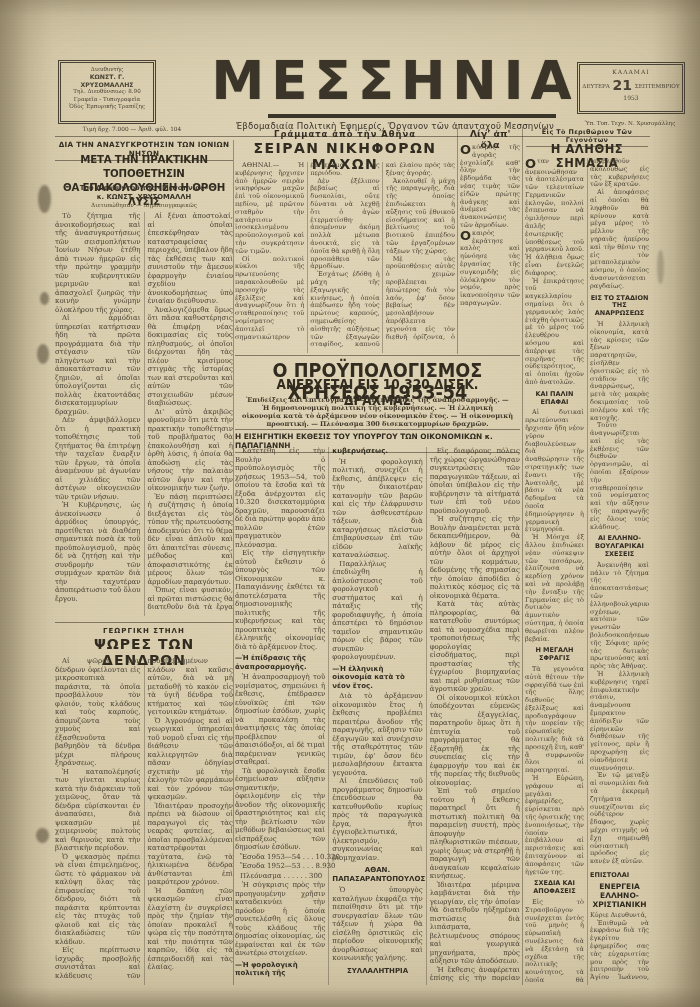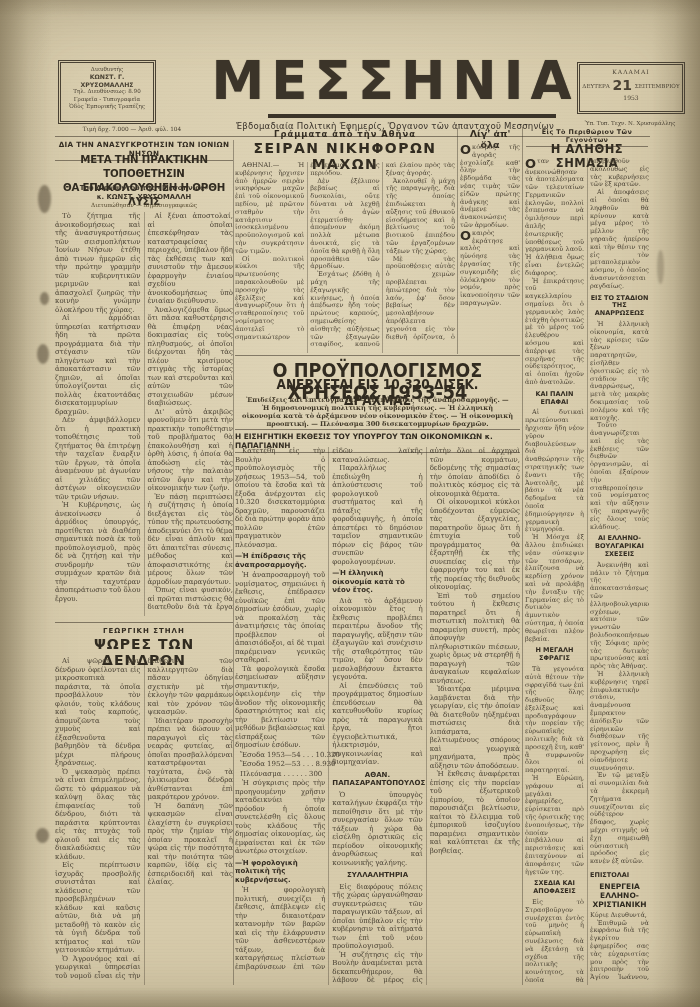--- a/index.html
+++ b/index.html
@@ -164,20 +164,21 @@
       </div>
   </section>
 
   <div class="abs hdiv1"></div>
 
   <section>
     <div class="abs kicker agri-kicker">ΓΕΩΡΓΙΚΗ ΣΤΗΛΗ</div>
     <div class="abs hl agri-hl">ΨΩΡΕΣ ΤΩΝ ΔΕΝΔΡΩΝ</div>
     <div class="abs body-block cols2 agri-body">
         <p class="bp">Αἱ ψῶραι τῶν δένδρων ὀφείλονται εἰς μικροσκοπικὰ παράσιτα, τὰ ὁποῖα προσβάλλουν τὸν φλοιόν, τοὺς κλάδους καὶ τοὺς καρπούς, ἀπομυζῶντα τοὺς χυμοὺς καὶ ἐξασθενοῦντα βαθμηδὸν τὰ δένδρα μέχρι πλήρους ξηράνσεως.</p>
+        <p class="bp">Ἡ καταπολέμησίς των γίνεται κυρίως κατὰ τὴν διάρκειαν τοῦ χειμῶνος, ὅταν τὰ δένδρα εὑρίσκονται ἐν ἀναπαύσει, διὰ ψεκασμῶν μὲ χειμερινοὺς πολτοὺς καὶ θερινοὺς κατὰ τὴν βλαστικὴν περίοδον.</p>
         <p class="bp">Ὁ ψεκασμὸς πρέπει νὰ εἶναι ἐπιμελημένος, ὥστε τὸ φάρμακον νὰ καλύψῃ ὅλας τὰς ἐπιφανείας τοῦ δένδρου, διότι τὰ παράσιτα κρύπτονται εἰς τὰς πτυχὰς τοῦ φλοιοῦ καὶ εἰς τὰς διακλαδώσεις τῶν κλάδων.</p>
         <p class="bp">Εἰς περίπτωσιν ἰσχυρᾶς προσβολῆς συνιστᾶται καὶ κλάδευσις τῶν προσβεβλημένων κλάδων καὶ καῦσις αὐτῶν, διὰ νὰ μὴ μεταδοθῇ τὸ κακὸν εἰς τὰ ὑγιῆ δένδρα τοῦ κτήματος καὶ τῶν γειτονικῶν κτημάτων.</p>
         <p class="bp">Ὁ Ἀγρονόμος καὶ αἱ γεωργικαὶ ὑπηρεσίαι τοῦ νομοῦ εἶναι εἰς τὴν διάθεσιν τῶν καλλιεργητῶν διὰ πᾶσαν ὁδηγίαν σχετικὴν μὲ τὴν ἐκλογὴν τῶν φαρμάκων καὶ τὸν χρόνον τῶν ψεκασμῶν.</p>
         <p class="bp">Ἰδιαιτέραν προσοχὴν πρέπει νὰ δώσουν οἱ παραγωγοὶ εἰς τὰς νεαρὰς φυτείας, αἱ ὁποῖαι προσβαλλόμεναι καταστρέφονται ταχύτατα, ἐνῷ τὰ ἡλικιωμένα δένδρα ἀνθίστανται ἐπὶ μακρότερον χρόνον.</p>
         <p class="bp">Ἡ δαπάνη τῶν ψεκασμῶν εἶναι ἐλαχίστη ἐν συγκρίσει πρὸς τὴν ζημίαν τὴν ὁποίαν προκαλεῖ ἡ ψώρα εἰς τὴν ποσότητα καὶ τὴν ποιότητα τῶν καρπῶν, ἰδίᾳ εἰς τὰ ἑσπεριδοειδῆ καὶ τὰς ἐλαίας.</p>
       </div>
   </section>
 
   <section>
     <div class="abs kicker ath-kicker">Γράμματα ἀπὸ τὴν Ἀθήνα</div>
@@ -201,38 +202,40 @@
   </section>
 
   <div class="abs hdiv2"></div>
   <section>
     <div class="abs hl bud-hl1"><span class="cond" style="display:inline-block">Ο ΠΡΟΫΠΟΛΟΓΙΣΜΟΣ ΧΡΗΣΕΩΣ 1953-54</span></div>
     <div class="abs hl bud-hl2"><span class="cond" style="display:inline-block;transform:scaleX(.9)">ΑΝΕΡΧΕΤΑΙ ΕΙΣ 10.320 ΔΙΣΕΚ. ΔΡΑΧΜΑΣ</span></div>
     <div class="abs bud-deck">Ἐπιδείξεις καὶ ἐπιτεύγματα. — Ἡ ἐπίδρασις τῆς ἀναπροσαρμογῆς. — Ἡ δημοσιονομικὴ πολιτικὴ τῆς κυβερνήσεως. — Ἡ ἑλληνικὴ οἰκονομία κατὰ τὸ ἀρξάμενον νέον οἰκονομικὸν ἔτος. — Ἡ οἰκονομικὴ προοπτική. — Πλεόνασμα 300 δισεκατομμυρίων δραχμῶν.</div>
     <div class="abs bud-subband">Η ΕΙΣΗΓΗΤΙΚΗ ΕΚΘΕΣΙΣ ΤΟΥ ΥΠΟΥΡΓΟΥ ΤΩΝ ΟΙΚΟΝΟΜΙΚΩΝ κ. ΠΑΠΑΓΙΑΝΝΗ</div>
     <div class="abs body-block cols3 bud-body" style="column-gap:7px">
         <p class="bp">Κατετέθη εἰς τὴν Βουλὴν ὁ προϋπολογισμὸς τῆς χρήσεως 1953—54, τοῦ ὁποίου τὰ ἔσοδα καὶ τὰ ἔξοδα ἀνέρχονται εἰς 10.320 δισεκατομμύρια δραχμῶν, παρουσιάζει δὲ διὰ πρώτην φορὰν ἀπὸ πολλῶν ἐτῶν πραγματικὸν πλεόνασμα.</p>
+        <p class="bp">Εἰς τὴν εἰσηγητικὴν αὐτοῦ ἔκθεσιν ὁ ὑπουργὸς τῶν Οἰκονομικῶν κ. Παπαγιάννης ἐκθέτει τὰ ἀποτελέσματα τῆς δημοσιονομικῆς πολιτικῆς τῆς κυβερνήσεως καὶ τὰς προοπτικὰς τῆς ἑλληνικῆς οἰκονομίας διὰ τὸ ἀρξάμενον ἔτος.</p>
         <p class="bp sub">—Ἡ ἐπίδρασις τῆς ἀναπροσαρμογῆς.</p>
         <p class="bp">Ἡ ἀναπροσαρμογὴ τοῦ νομίσματος, σημειώνει ἡ ἔκθεσις, ἐπέδρασεν εὐνοϊκῶς ἐπὶ τῶν δημοσίων ἐσόδων, χωρὶς νὰ προκαλέσῃ τὰς ἀνατιμήσεις τὰς ὁποίας προέβλεπον οἱ ἀπαισιόδοξοι, αἱ δὲ τιμαὶ παρέμειναν γενικῶς σταθεραί.</p>
         <p class="bp">Τὰ φορολογικὰ ἔσοδα ἐσημείωσαν αὔξησιν σημαντικήν, ὀφειλομένην εἰς τὴν ἄνοδον τῆς οἰκονομικῆς δραστηριότητος καὶ εἰς τὴν βελτίωσιν τῶν μεθόδων βεβαιώσεως καὶ εἰσπράξεως τῶν δημοσίων ἐσόδων.</p>
         <p class="bp num">Ἔσοδα 1953—54 . . . 10.320</p>
         <p class="bp num">Ἔσοδα 1952—53 . . . 8.930</p>
         <p class="bp num">Πλεόνασμα . . . . . . 300</p>
         <p class="bp">Ἡ σύγκρισις πρὸς τὴν προηγουμένην χρῆσιν καταδεικνύει τὴν πρόοδον ἡ ὁποία συνετελέσθη εἰς ὅλους τοὺς κλάδους τῆς δημοσίας οἰκονομίας, ὡς ἐμφαίνεται καὶ ἐκ τῶν ἀνωτέρω στοιχείων.</p>
         <p class="bp sub">—Ἡ φορολογικὴ πολιτικὴ τῆς κυβερνήσεως.</p>
         <p class="bp">Ἡ φορολογικὴ πολιτική, συνεχίζει ἡ ἔκθεσις, ἀπέβλεψεν εἰς τὴν δικαιοτέραν κατανομὴν τῶν βαρῶν καὶ εἰς τὴν ἐλάφρυνσιν τῶν ἀσθενεστέρων τάξεων, διὰ καταργήσεως πλείστων ἐπιβαρύνσεων ἐπὶ τῶν εἰδῶν λαϊκῆς καταναλώσεως.</p>
         <p class="bp">Παραλλήλως ἐπεδιώχθη ἡ ἁπλούστευσις τοῦ φορολογικοῦ συστήματος καὶ ἡ πάταξις τῆς φοροδιαφυγῆς, ἡ ὁποία ἀπεστέρει τὸ δημόσιον ταμεῖον σημαντικῶν πόρων εἰς βάρος τῶν συνεπῶν φορολογουμένων.</p>
         <p class="bp sub">—Ἡ ἑλληνικὴ οἰκονομία κατὰ τὸ νέον ἔτος.</p>
         <p class="bp">Διὰ τὸ ἀρξάμενον οἰκονομικὸν ἔτος ἡ ἔκθεσις προβλέπει περαιτέρω ἄνοδον τῆς παραγωγῆς, αὔξησιν τῶν ἐξαγωγῶν καὶ συνέχισιν τῆς σταθερότητος τῶν τιμῶν, ἐφ' ὅσον δὲν μεσολαβήσουν ἔκτακτα γεγονότα.</p>
         <p class="bp">Αἱ ἐπενδύσεις τοῦ προγράμματος δημοσίων ἐπενδύσεων θὰ κατευθυνθοῦν κυρίως πρὸς τὰ παραγωγικὰ ἔργα, ἤτοι ἐγγειοβελτιωτικά, ἠλεκτρισμόν, συγκοινωνίας καὶ βιομηχανίαν.</p>
         <p class="bp subc">ΑΘΑΝ. ΠΑΠΑΣΑΡΑΝΤΟΠΟΥΛΟΣ</p>
         <p class="bp">Ὁ ὑπουργὸς καταλήγων ἐκφράζει τὴν πεποίθησιν ὅτι μὲ τὴν συνεργασίαν ὅλων τῶν τάξεων ἡ χώρα θὰ εἰσέλθῃ ὁριστικῶς εἰς περίοδον οἰκονομικῆς ἀνορθώσεως καὶ κοινωνικῆς γαλήνης.</p>
         <p class="bp subc">ΣΥΛΛΑΛΗΤΗΡΙΑ</p>
         <p class="bp">Εἰς διαφόρους πόλεις τῆς χώρας ὠργανώθησαν συγκεντρώσεις τῶν παραγωγικῶν τάξεων, αἱ ὁποῖαι ὑπέβαλον εἰς τὴν κυβέρνησιν τὰ αἰτήματά των ἐπὶ τοῦ νέου προϋπολογισμοῦ.</p>
         <p class="bp">Ἡ συζήτησις εἰς τὴν Βουλὴν ἀναμένεται μετὰ δεκαπενθήμερον, θὰ λάβουν δὲ μέρος εἰς αὐτὴν ὅλοι οἱ ἀρχηγοὶ τῶν κομμάτων, δεδομένης τῆς σημασίας τὴν ὁποίαν ἀποδίδει ὁ πολιτικὸς κόσμος εἰς τὰ οἰκονομικὰ θέματα.</p>
+        <p class="bp">Κατὰ τὰς αὐτὰς πληροφορίας, θὰ κατατεθοῦν συντόμως καὶ τὰ νομοσχέδια περὶ τροποποιήσεως τῆς φορολογίας εἰσοδήματος, περὶ προστασίας τῆς ἐγχωρίου βιομηχανίας καὶ περὶ ρυθμίσεως τῶν ἀγροτικῶν χρεῶν.</p>
         <p class="bp">Οἱ οἰκονομικοὶ κύκλοι ὑποδέχονται εὐμενῶς τὰς ἐξαγγελίας, παρατηροῦν ὅμως ὅτι ἡ ἐπιτυχία τοῦ προγράμματος θὰ ἐξαρτηθῇ ἐκ τῆς συνεπείας εἰς τὴν ἐφαρμογήν του καὶ ἐκ τῆς πορείας τῆς διεθνοῦς οἰκονομίας.</p>
         <p class="bp">Ἐπὶ τοῦ σημείου τούτου ἡ ἔκθεσις παρατηρεῖ ὅτι ἡ πιστωτικὴ πολιτικὴ θὰ παραμείνῃ συνετή, πρὸς ἀποφυγὴν πληθωριστικῶν πιέσεων, χωρὶς ὅμως νὰ στερηθῇ ἡ παραγωγὴ τῶν ἀναγκαίων κεφαλαίων κινήσεως.</p>
         <p class="bp">Ἰδιαιτέρα μέριμνα λαμβάνεται διὰ τὴν γεωργίαν, εἰς τὴν ὁποίαν θὰ διατεθοῦν ηὐξημέναι πιστώσεις διὰ λιπάσματα, βελτιωμένους σπόρους καὶ γεωργικὰ μηχανήματα, πρὸς αὔξησιν τῶν ἀποδόσεων.</p>
         <p class="bp">Ἡ ἔκθεσις ἀναφέρεται ἐπίσης εἰς τὴν πορείαν τοῦ ἐξωτερικοῦ ἐμπορίου, τὸ ὁποῖον παρουσιάζει βελτίωσιν, καίτοι τὸ ἔλλειμμα τοῦ ἐμπορικοῦ ἰσοζυγίου παραμένει σημαντικὸν καὶ καλύπτεται ἐκ τῆς βοηθείας.</p>
       </div>
   </section>
 
   <section>
     <div class="abs kicker right-kicker">Εἰς Τὸ Περιθώριον Τῶν Γεγονότων</div>
     <div class="abs hl right-hl">Η ΑΛΗΘΗΣ ΣΗΜΑΣΙΑ</div>

